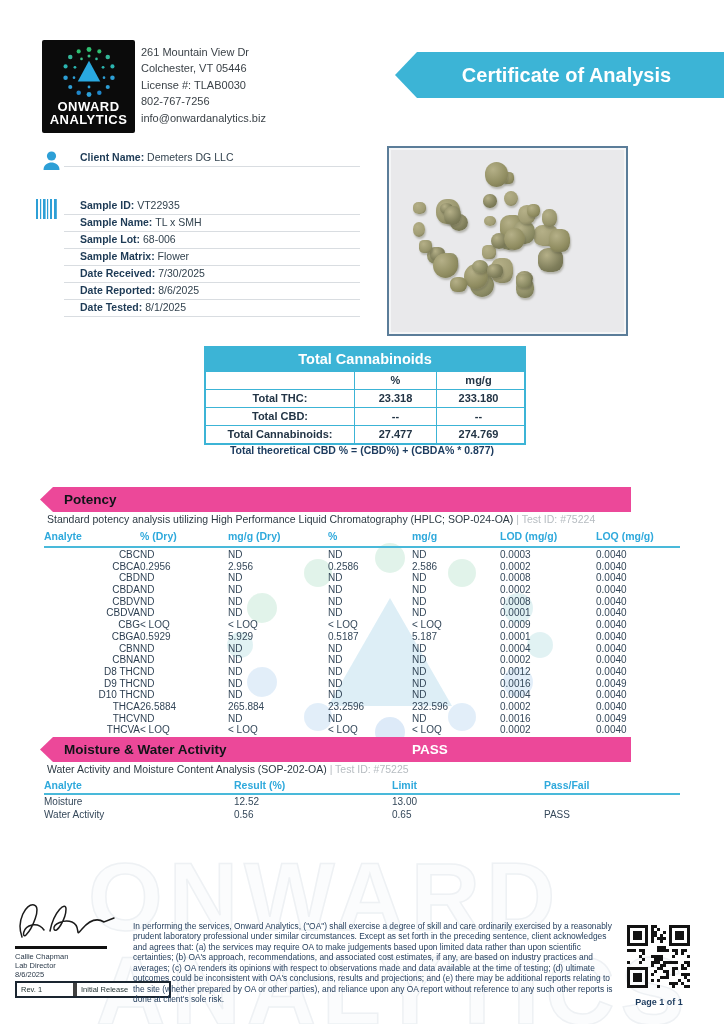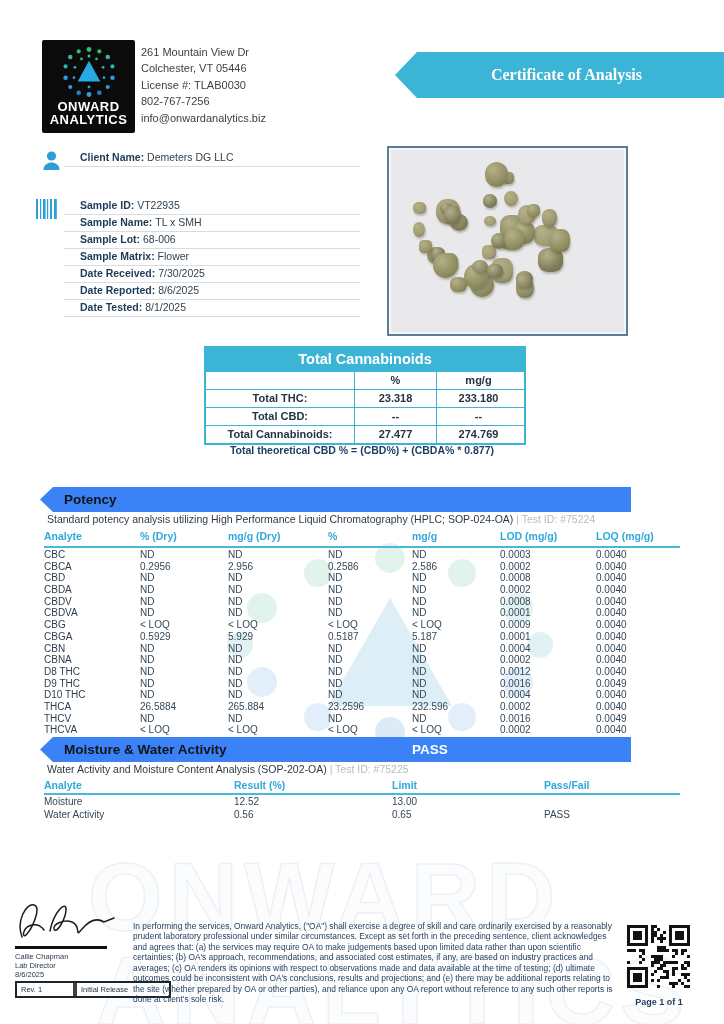--- a/index.html
+++ b/index.html
@@ -13,54 +13,54 @@
   .wm-logo{position:absolute;left:200px;top:540px;width:380px;height:210px;z-index:0;opacity:.75;}
   
   .logo-box{position:absolute;left:42px;top:40px;width:93px;height:93px;background:#0b0b0b;
             border-radius:2px;z-index:1;text-align:center;}
   .logo-box svg{display:block;margin:2px auto 0;}
   .logo-text{color:#fff;font-weight:bold;font-size:13px;line-height:13px;letter-spacing:.5px;margin-top:-2px;}
   .contact{position:absolute;left:141px;top:44px;font-size:11px;line-height:16.4px;color:#3b4248;z-index:1;}
   .cert-banner{position:absolute;left:395px;top:52px;width:329px;height:46px;background:#3CB4D6;
                clip-path:polygon(0 50%,22px 0,100% 0,100% 100%,22px 100%);z-index:1;
                text-align:center;line-height:46px;}
-  .cert-banner span{color:#fff;font-weight:bold;font-size:16px;padding-left:14px;font-family:Liberation Serif, serif;}
+  .cert-banner span{color:#fff;font-weight:bold;font-size:20px;padding-left:14px;}
   
   .icon{position:absolute;z-index:1;}
   .info-rows{position:absolute;left:64px;width:296px;z-index:1;}
   .info-row{height:16px;line-height:14.5px;border-bottom:1px solid #d9dde1;font-size:10.5px;color:#33434f;white-space:nowrap;overflow:hidden;}
   .info-row b{color:#1d3a55;margin-left:16px;}
   
   .photo{position:absolute;left:387px;top:146px;width:237px;height:186px;background:#e9e9eb;
          border:2px solid #5b7d99;box-shadow:inset 0 0 0 2px #f5f6f7;overflow:hidden;z-index:1;}
   .bud{position:absolute;box-shadow:1px 2px 2px rgba(90,88,66,.35);}
   
   .ctable{position:absolute;left:204px;top:346px;width:318px;border:2px solid #3CB4D6;background:#fff;z-index:1;}
   .ctitle{background:#3CB4D6;color:#fff;font-weight:bold;text-align:center;font-size:14.5px;height:23px;line-height:23px;}
   .crow{display:grid;grid-template-columns:148px 82px 84px;height:17px;line-height:17px;font-size:11px;
         font-weight:bold;color:#223445;text-align:center;border-top:1.5px solid #3CB4D6;}
   .crow span+span{border-left:1.5px solid #3CB4D6;}
   .formulas{position:absolute;left:110px;top:444px;width:504px;text-align:center;font-size:10.5px;
             font-weight:bold;color:#1c3b5e;line-height:13.5px;z-index:1;}
   
-  .banner{position:absolute;left:40px;width:591px;height:25px;background:#3b82f6;
+  .banner{position:absolute;left:40px;width:591px;height:25px;background:#ec4899;
           clip-path:polygon(0 50%,13px 0,100% 0,100% 100%,13px 100%);z-index:1;}
   .banner .btitle{font-weight:bold;font-size:13.5px;color:#101418;line-height:25px;padding-left:24px;display:inline-block;}
   .banner .bstatus{position:absolute;left:330px;top:0;width:120px;text-align:center;color:#fff;
                    font-weight:bold;font-size:13.5px;line-height:25px;}
   .subtitle{position:absolute;left:47px;font-size:10.5px;color:#2d3a44;z-index:1;white-space:nowrap;}
   .subtitle .tid{color:#b6bcc1;margin-top:10px;}
   
   .pgrid{display:grid;grid-template-columns:96px 88px 100px 84px 88px 96px 84px;}
   .mgrid{display:grid;grid-template-columns:190px 158px 152px 136px;}
   .thead{position:absolute;left:44px;width:636px;font-size:10.5px;font-weight:bold;color:#2FA9DC;z-index:1;}
   .tline{position:absolute;left:44px;width:636px;height:2px;background:#49b9da;z-index:1;}
   .tbody{position:absolute;left:44px;width:636px;z-index:1;}
   .prow{height:11.7px;line-height:11.7px;font-size:10px;color:#35485a;}
-  .prow span:first-child{color:#2c3e50;}
+  .prow span:first-child{color:#2c3e50;text-align:right;}
   .mrow{height:12.5px;line-height:12.5px;font-size:10px;color:#35485a;}
   
   .sig-svg{position:absolute;left:12px;top:897px;z-index:1;}
   .sig-line{position:absolute;left:15px;top:946px;width:92px;height:3px;background:#101010;z-index:1;}
   .sig-text{position:absolute;left:15px;top:952px;font-size:7.5px;line-height:9px;color:#2b3a4a;z-index:1;}
   .rev-box{position:absolute;left:15px;top:981px;display:flex;border:2px solid #1a2530;height:13px;
            line-height:13px;font-size:7.5px;color:#233;z-index:1;background:#fff;}
   .rev-box .c1{width:52px;padding-left:4px;}
   .rev-box .c2{width:88px;padding-left:4px;border-left:4px solid #404040;}
   .disclaimer{position:absolute;left:133px;top:921px;width:489px;text-align:left;font-size:8.4px;

